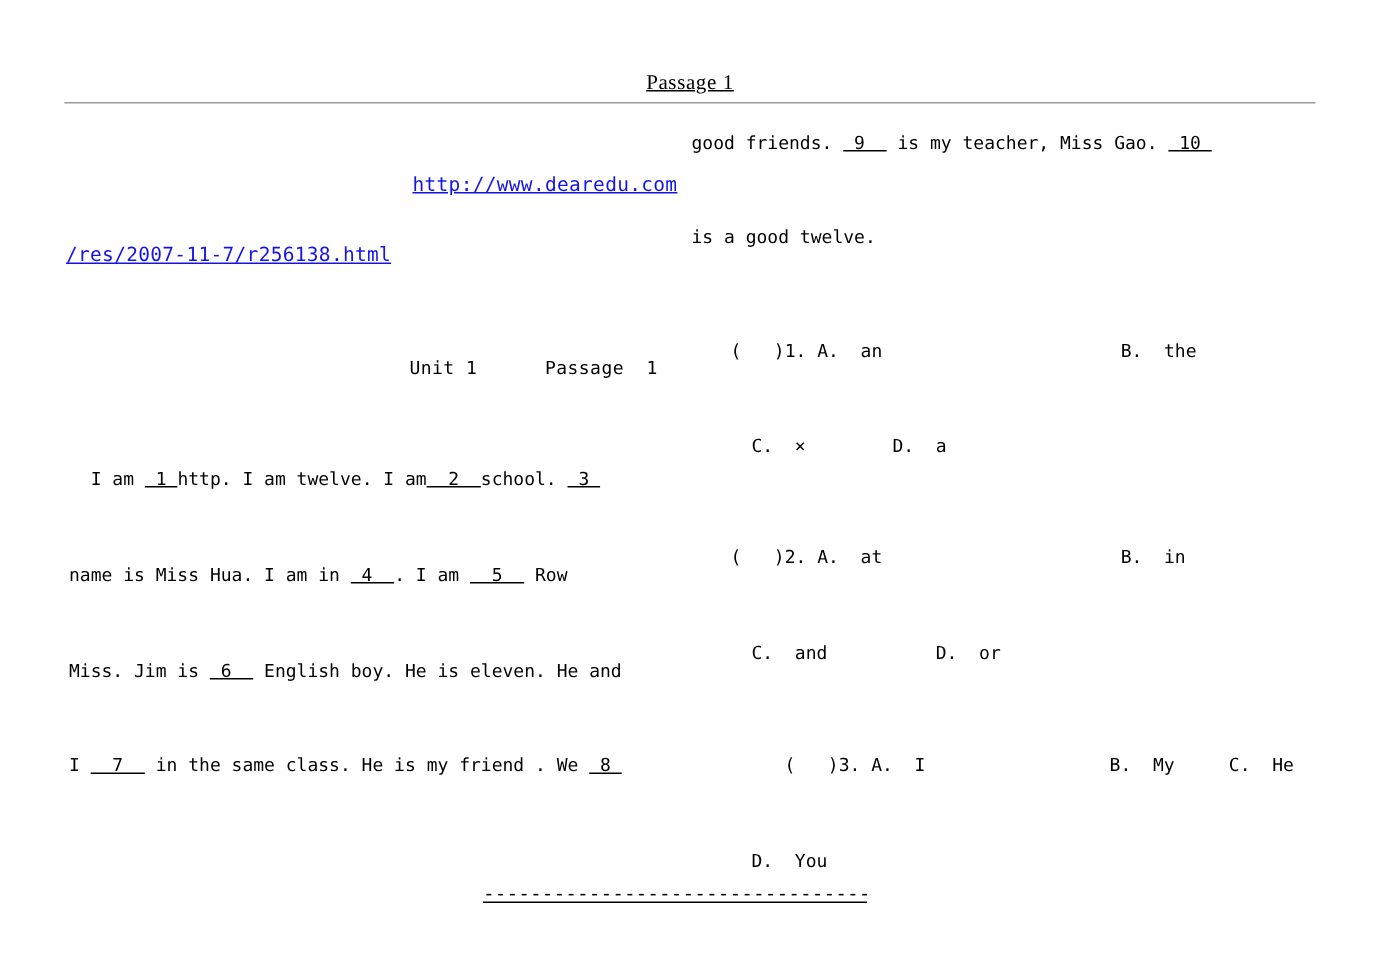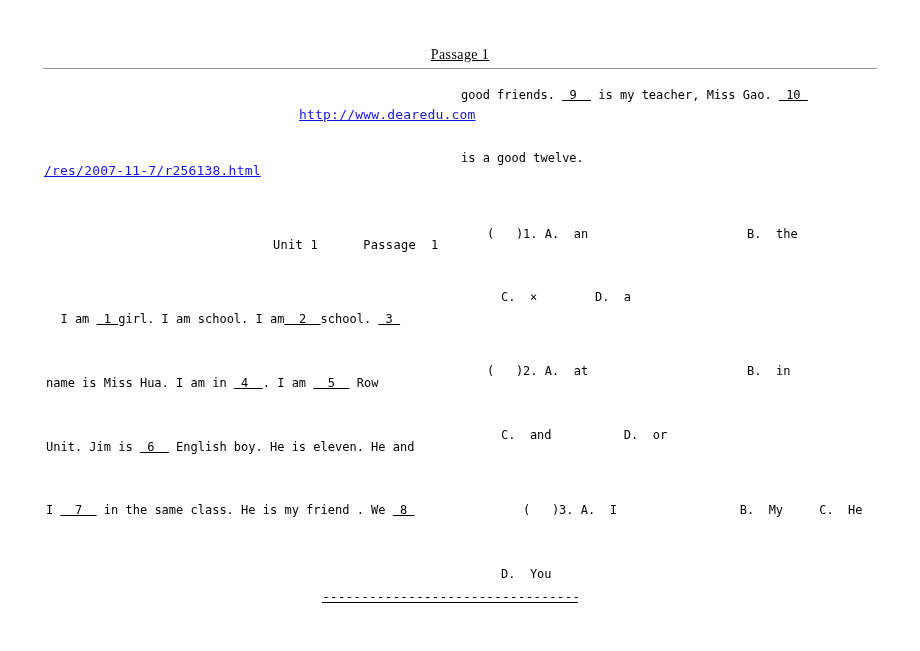--- a/index.html
+++ b/index.html
@@ -57,21 +57,21 @@
     letter-spacing: 0.2px;
   }
 
   
   .blank {
     text-decoration: underline;
     white-space: pre;
   }
 
   
-  #link-dearedu   { top: 108px; left: 275px; margin-left: 24px; }
+  #link-dearedu   { top: 117px; left: 275px; }
   #link-res       { top: 164px; left: 44px; }
   #unit-heading   { top: 239px; left: 273px; letter-spacing: 0.3px; }
 
   #passage-line-1 { top: 313px; left: 46px; }
   #passage-line-2 { top: 377px; left: 46px; }
   #passage-line-3 { top: 441px; left: 46px; }
   #passage-line-4 { top: 504px; left: 46px; }
 
   
   #passage-line-5 { top: 89px;  left: 461px; }
@@ -105,25 +105,25 @@
   <span class="header-title">Passage  1</span>
 </div>
 <div class="header-rule"></div>
 
 <a class="abs link" id="link-dearedu" href="#">http://www.dearedu.com</a>
 
 <a class="abs link" id="link-res" href="#">/res/2007-11-7/r256138.html</a>
 
 <div class="abs" id="unit-heading">Unit 1      Passage  1</div>
 
-<div class="abs" id="passage-line-1"><span>  I am </span><span class="blank"> 1 </span><span>girl. I am school. I am</span><span class="blank">  2  </span><span>school. </span><span class="blank"> 3 </span></div>
+<div class="abs" id="passage-line-1"><span>  I am </span><span class="blank"> 1 </span><span>http. I am twelve. I am</span><span class="blank">  2  </span><span>school. </span><span class="blank"> 3 </span></div>
 
 <div class="abs" id="passage-line-2"><span>name is Miss Hua. I am in </span><span class="blank"> 4  </span><span>. I am </span><span class="blank">  5  </span><span> Row</span></div>
 
-<div class="abs" id="passage-line-3"><span>Unit. Jim is </span><span class="blank"> 6  </span><span> English boy. He is eleven. He and</span></div>
+<div class="abs" id="passage-line-3"><span>Miss. Jim is </span><span class="blank"> 6  </span><span> English boy. He is eleven. He and</span></div>
 
 <div class="abs" id="passage-line-4"><span>I </span><span class="blank">  7  </span><span> in the same class. He is my friend . We </span><span class="blank"> 8 </span></div>
 
 <div class="abs" id="passage-line-5"><span>good friends. </span><span class="blank"> 9  </span><span> is my teacher, Miss Gao. </span><span class="blank"> 10 </span></div>
 
 <div class="abs" id="passage-line-6">is a good twelve.</div>
 
 <div class="abs" id="q1-line-a">(   )1. A.  an                      B.  the</div>
 <div class="abs" id="q1-line-b">C.  ×        D.  a</div>
 

